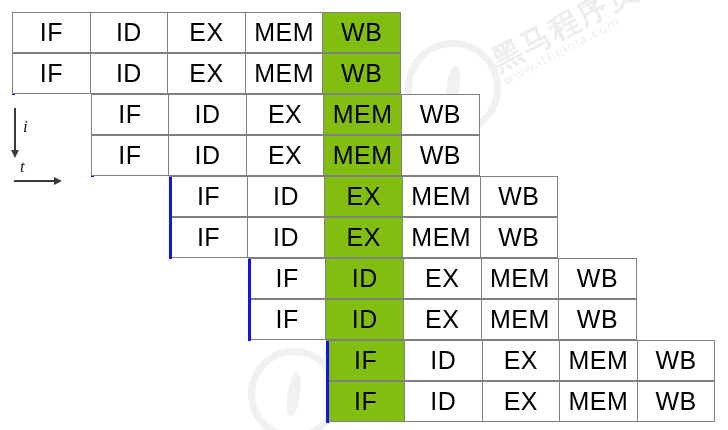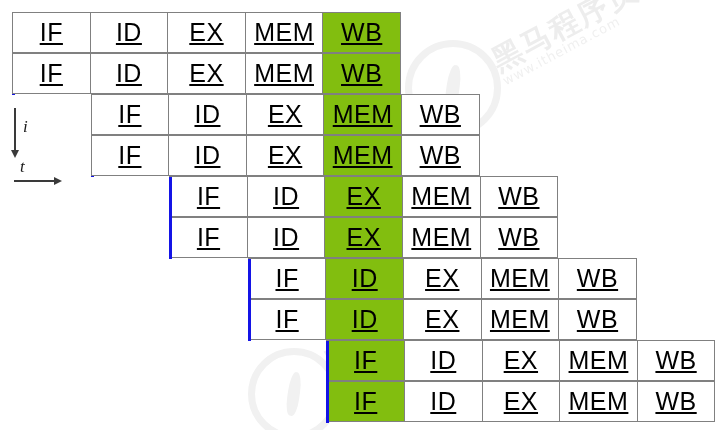--- a/index.html
+++ b/index.html
@@ -68,21 +68,20 @@
     margin-top: -1px;
     display: flex;
     align-items: center;
     justify-content: center;
     font-family: "Liberation Sans", sans-serif;
     font-size: 25px;
     line-height: 1;
     color: #000000;
     background: #ffffff;
     letter-spacing: 0.5px;
-    text-decoration: underline;
   }
   .cell.hl {
     background: #82be0f;
   }
 
   
   .bluemark {
     position: absolute;
     width: 3px;
     background: #1414e6;

